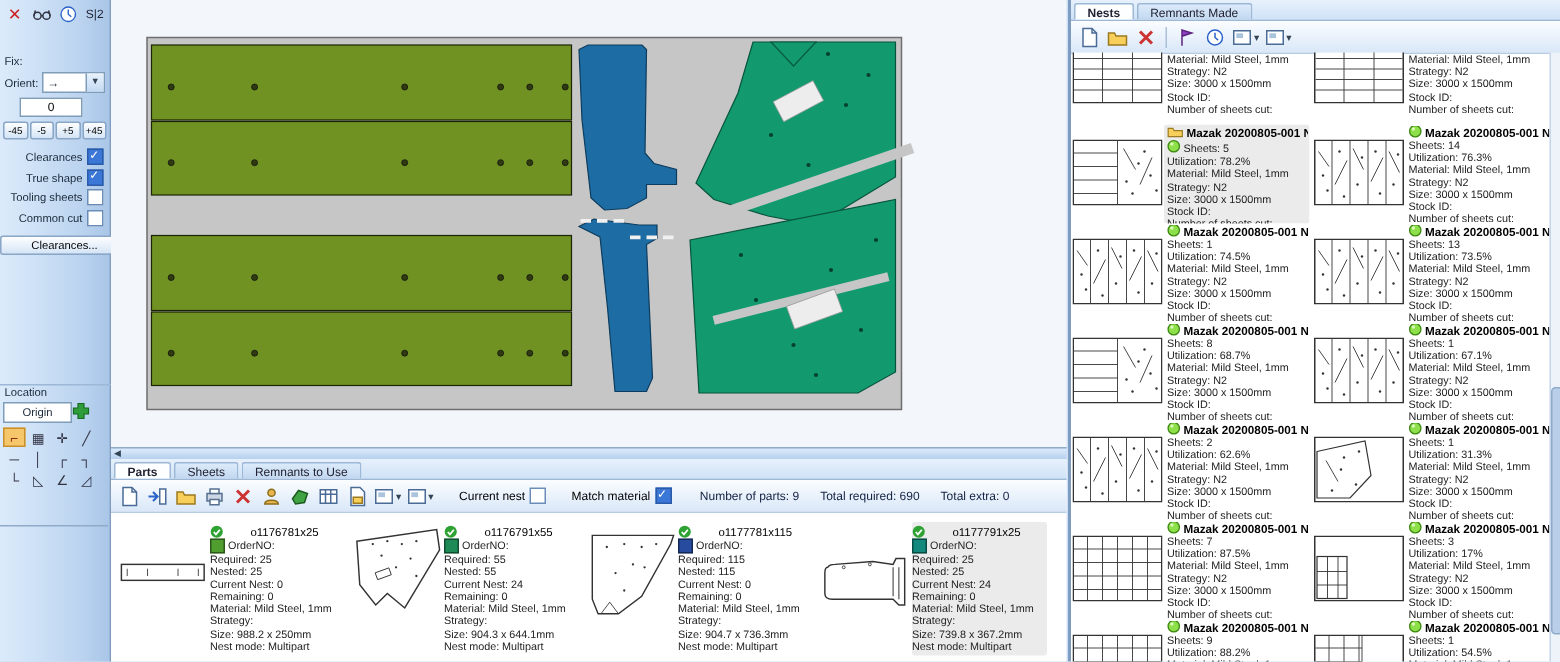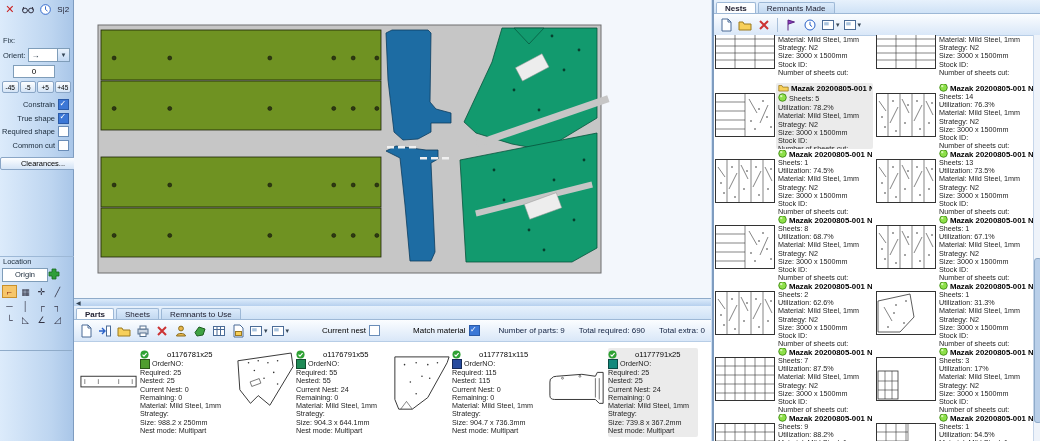--- a/index.html
+++ b/index.html
@@ -48,21 +48,21 @@
   
   #bottom-panel{position:absolute;left:74px;top:306px;width:637px;height:135px;background:#fff;}
   .tabrow{height:13px;background:linear-gradient(#e7f1fc,#cfe2f6);display:flex;align-items:flex-end;font-size:8px;border-bottom:1px solid #9db8d6;}
   .tab{padding:1px 8px 0;border:1px solid #9db8d6;border-bottom:none;margin-left:2px;background:linear-gradient(#dcebfb,#c2d8f0);border-radius:2px 2px 0 0;color:#223;cursor:pointer;white-space:nowrap;}
   .tab.active{background:#fdfeff;font-weight:bold;}
   .toolbar{height:21px;background:linear-gradient(#fbfdff,#d9e7f8);display:flex;align-items:center;gap:3px;padding:0 4px;border-bottom:1px solid #b7cde6;font-size:8px;}
   .tbi{width:16px;height:16px;display:inline-flex;align-items:center;justify-content:center;cursor:pointer;flex:none;}
   .tbi-dd{display:inline-flex;align-items:center;cursor:pointer;}
   .tbi-dd::after{content:"▾";font-size:7px;color:#345;margin-left:1px;}
   .tbsep{width:1px;height:14px;background:#a9c0da;margin:0 2px;flex:none;}
-  .tblabel{margin-left:30px;white-space:nowrap;}
+  .tblabel{margin-left:14px;white-space:nowrap;}
   .stats{margin-left:16px;display:flex;gap:14px;white-space:nowrap;color:#102040;}
   #cards{display:flex;padding:6px 2px 0 4px;gap:4px;}
   .card{display:flex;width:152px;flex:none;}
   .card .cthumb{width:62px;height:72px;flex:none;display:flex;align-items:center;justify-content:center;}
   .card .ctext{flex:1;padding:2px 2px 2px 0;border-radius:2px;}
   .card.sel .ctext{background:#ebebeb;}
   .ctitle{display:flex;align-items:flex-start;gap:18px;font-size:7.6px;font-weight:normal;height:9px;}
   .cline{font-size:7.2px;line-height:8.3px;color:#222;white-space:nowrap;}
   .swrow{display:flex;align-items:center;gap:2px;}
   .swatch{width:8px;height:8px;border:1px solid rgba(0,0,0,0.45);flex:none;}
@@ -115,29 +115,29 @@
     </div>
     <input class="angle-input" value="0" style="">
     <div class="angle-btns" id="angle-btns">
         <button>-45</button>
         <button>-5</button>
         <button>+5</button>
         <button>+45</button>
       </div>
     <div id="cb-rows" style="margin-top:6px;">
         <div class="cbrow">
-          <span>Constrain</span>
+          <span>Clearances</span>
           <span class="cb on"></span>
         </div>
         <div class="cbrow">
           <span>True shape</span>
           <span class="cb on"></span>
         </div>
         <div class="cbrow">
-          <span>Required shape</span>
+          <span>Tooling sheets</span>
           <span class="cb"></span>
         </div>
         <div class="cbrow">
           <span>Common cut</span>
           <span class="cb"></span>
         </div>
       </div>
     <button class="clear-btn">Clearances...</button>
     <div class="loc-group">
       <div class="loc-title">Location</div>

